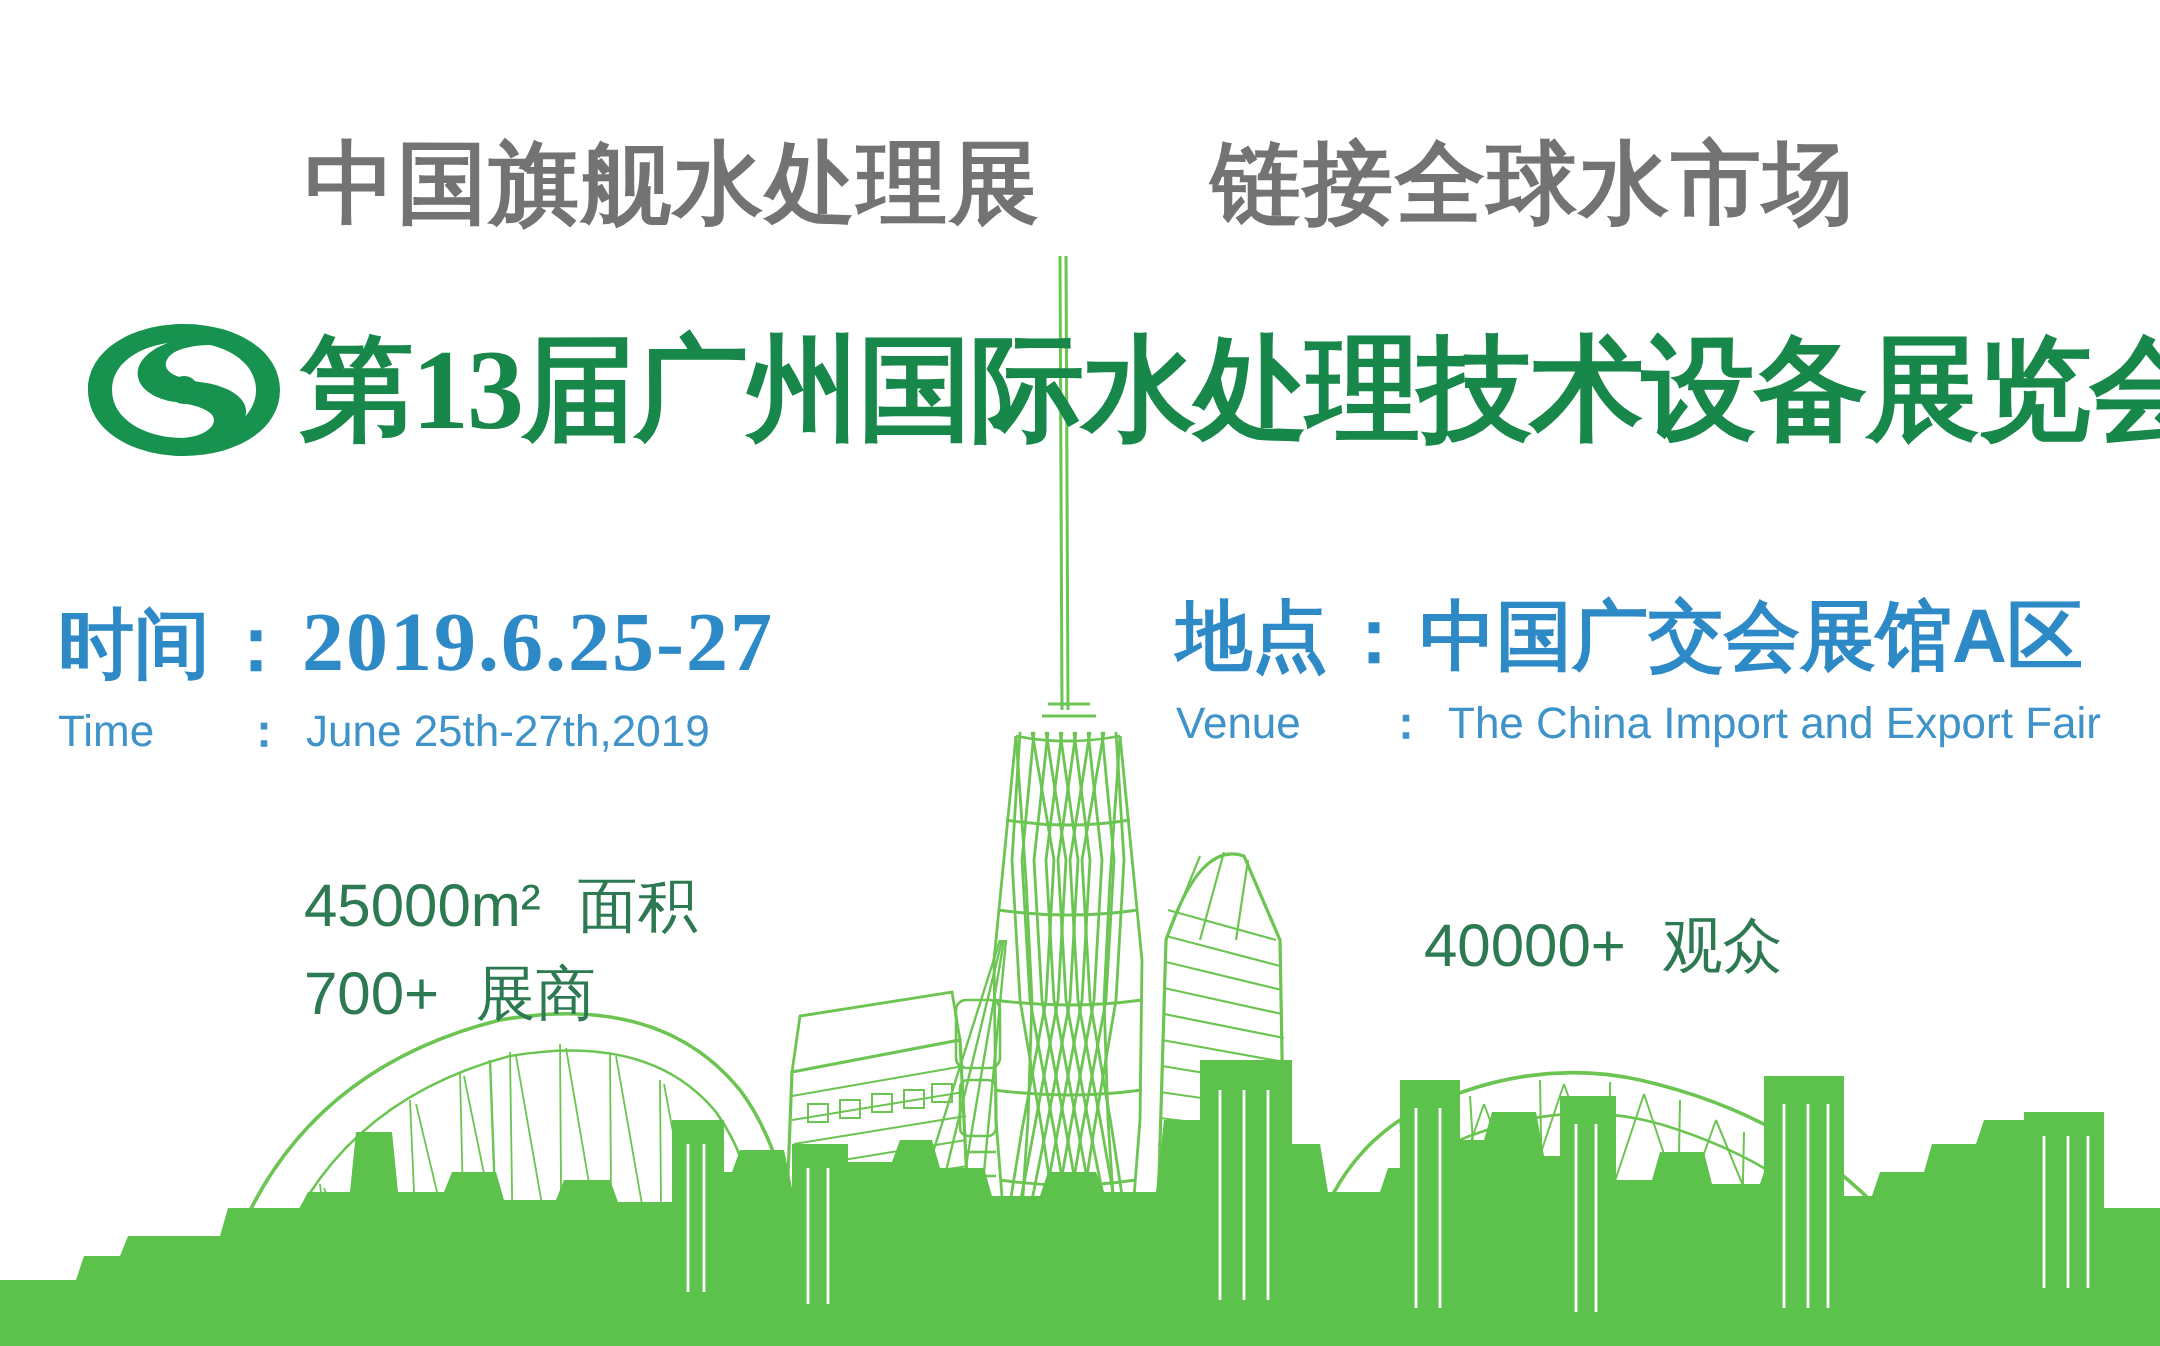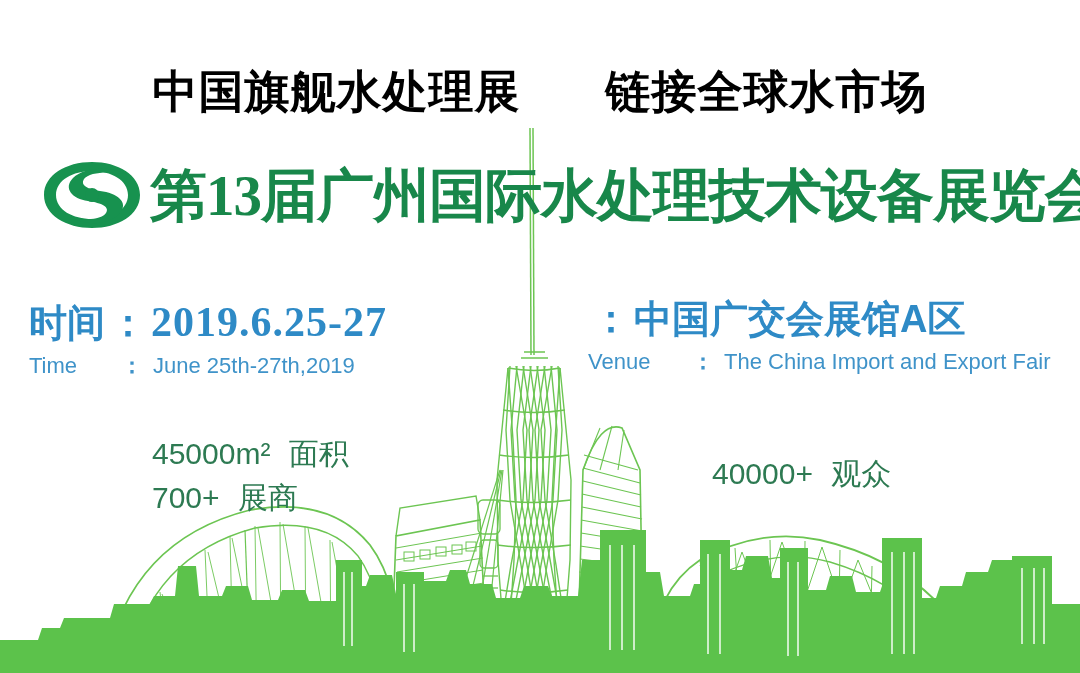--- a/index.html
+++ b/index.html
@@ -29,21 +29,21 @@
     position:absolute;
     left:0;top:0;
     width:1080px;height:673px;
   }
 
   .tagline{
     position:absolute;
     left:0;top:62px;
     width:1080px;
     text-align:center;
-    color:#000000;
+    color:#737373;
     font-size:45px;
     font-weight:600;
     letter-spacing:1px;
     white-space:nowrap;
   }
   .tagline .gap{display:inline-block;width:58px;}
 
   .titlerow{
     position:absolute;
     left:0;top:158px;
@@ -364,20 +364,21 @@
       </div>
       <div class="info-en">
         <span class="lab">Time</span>
         <span class="sep">：</span>
         <span class="val">June 25th-27th,2019</span>
       </div>
     </div>
 
     <div class="info-block info-venue">
       <div class="info-cn">
+        <span class="lab">地点</span>
         <span class="sep">：</span>
         <span class="val">中国广交会展馆A区</span>
       </div>
       <div class="info-en">
         <span class="lab">Venue</span>
         <span class="sep">：</span>
         <span class="val">The China Import and Export Fair</span>
       </div>
     </div>
 

